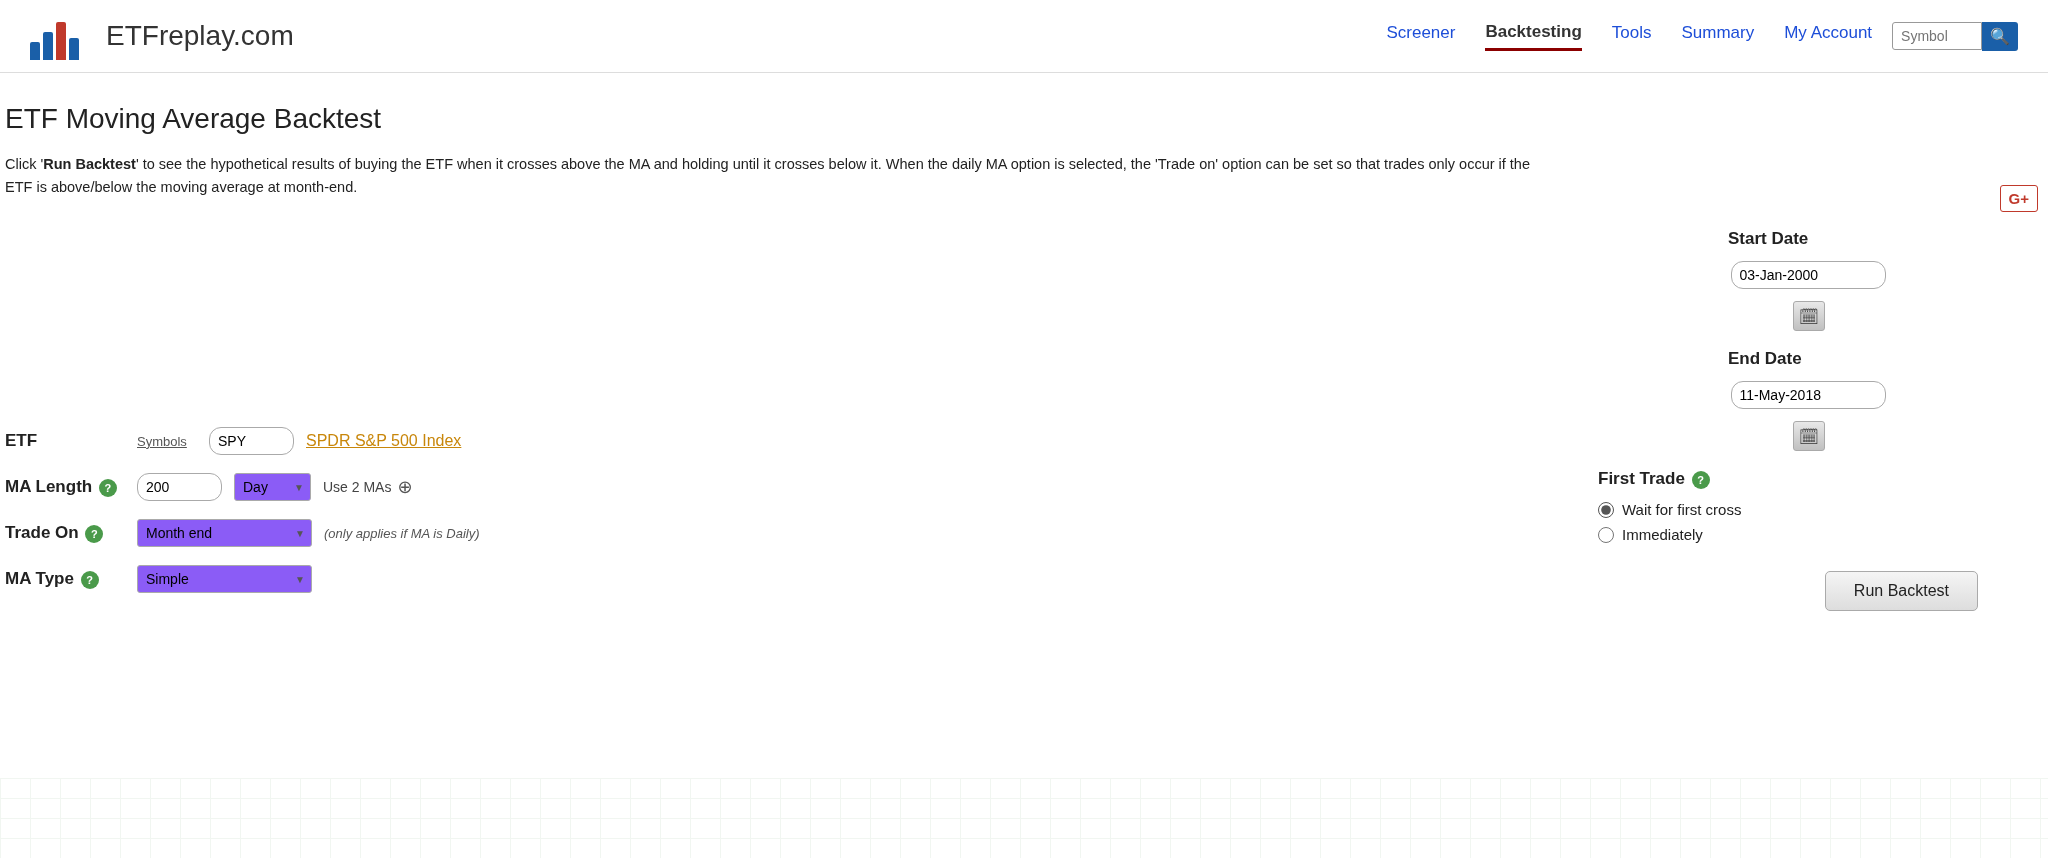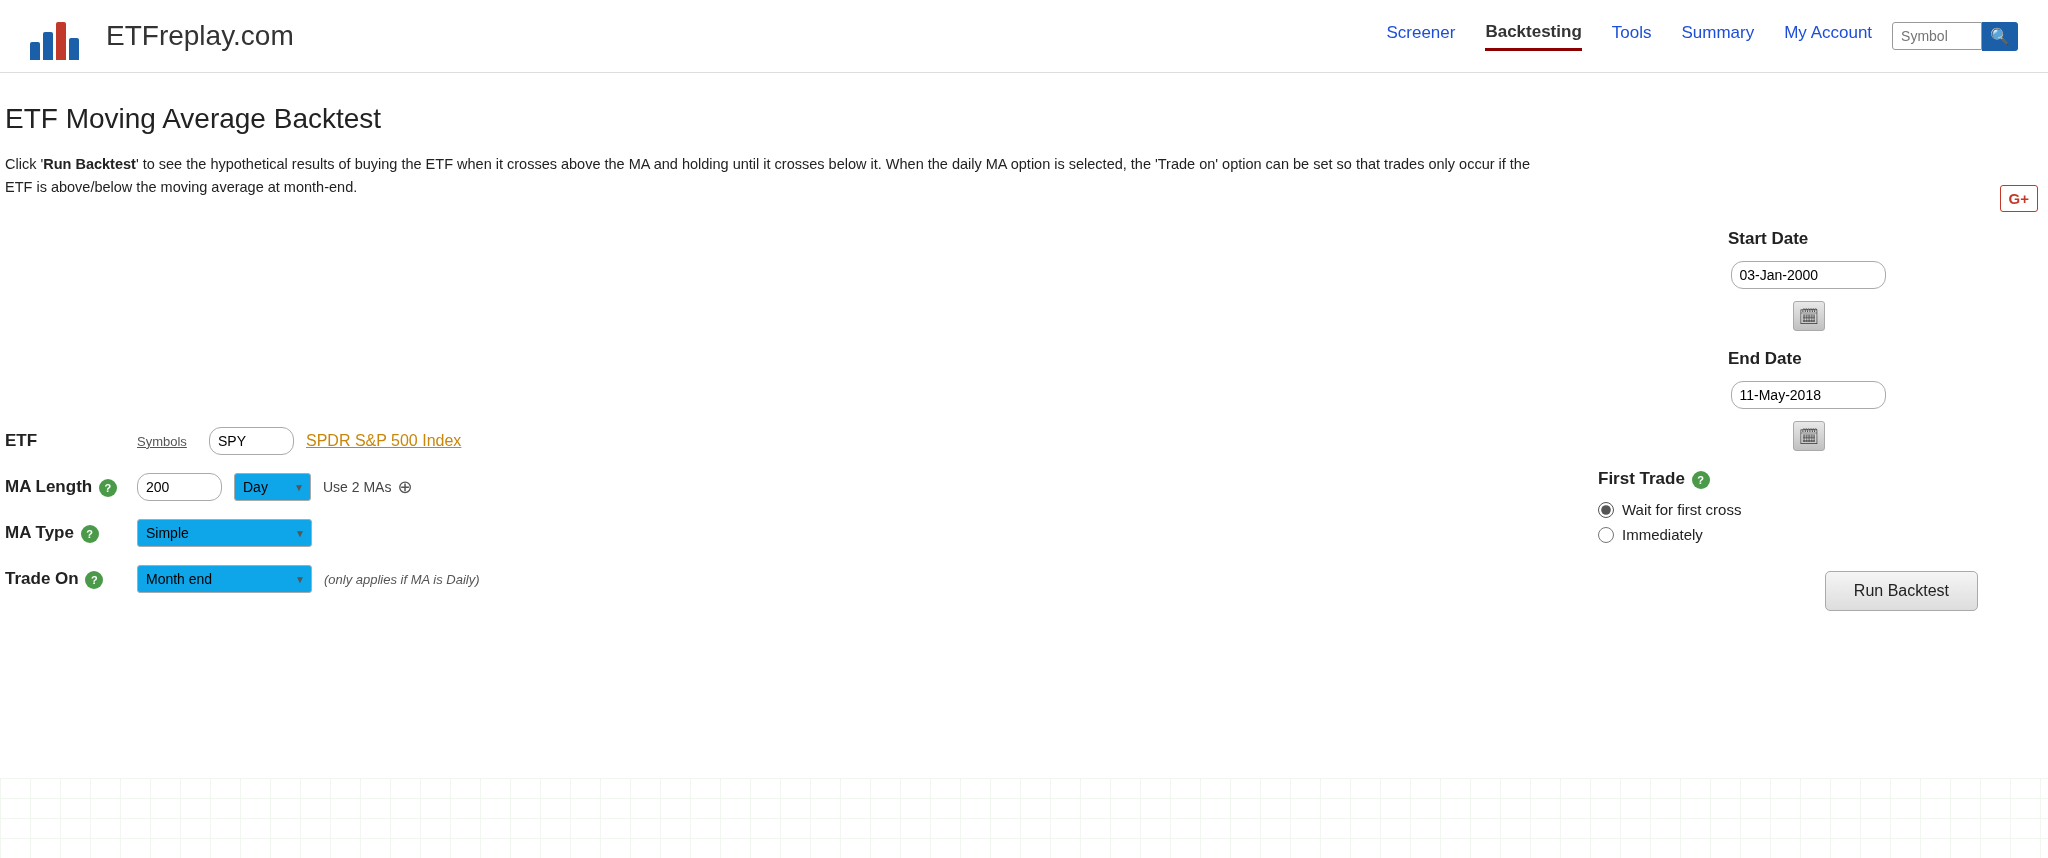--- a/index.html
+++ b/index.html
@@ -146,21 +146,21 @@
     .etf-input { width: 85px; }
     .ma-length-input { width: 85px; }
     .date-input { width: 155px; }
     .styled-select {
       appearance: none;
       -webkit-appearance: none;
       border: 1px solid #aaa;
       border-radius: 3px;
       padding: 5px 28px 5px 8px;
       font-size: 14px;
-      background: #0ea5e9;
+      background: #8b5cf6;
       cursor: pointer;
       position: relative;
     }
     .select-container {
       position: relative;
       display: inline-block;
     }
     .select-container::after {
       content: '▼';
       font-size: 10px;
@@ -361,43 +361,43 @@
           </select>
         </div>
         <div class="use-2mas">
           <span>Use 2 MAs</span>
           <span class="use-2mas-icon">⊕</span>
         </div>
       </div>
 
       <div class="form-row">
         <span class="form-label">
-          <span>MA Type</span>
-          <span class="help-icon">?</span>
-        </span>
-        <div class="select-container">
-          <select class="styled-select" style="width:175px;">
-            <option>Simple</option>
-            <option>Exponential</option>
-          </select>
-        </div>
-      </div>
-
-      <div class="form-row">
-        <span class="form-label">
           <span>Trade On</span>
           <span class="help-icon">?</span>
         </span>
         <div class="select-container">
           <select class="styled-select" style="width:175px;">
             <option>Month end</option>
             <option>Immediately</option>
           </select>
         </div>
         <span class="only-applies">(only applies if MA is Daily)</span>
+      </div>
+
+      <div class="form-row">
+        <span class="form-label">
+          <span>MA Type</span>
+          <span class="help-icon">?</span>
+        </span>
+        <div class="select-container">
+          <select class="styled-select" style="width:175px;">
+            <option>Simple</option>
+            <option>Exponential</option>
+          </select>
+        </div>
       </div>
 
     </div>
 
     <div id="right-form">
 
       <div class="right-row">
         <span class="right-label">Start Date</span>
         <input type="text" class="date-input" value="03-Jan-2000" style="">
         <button class="cal-btn">🗓</button>

